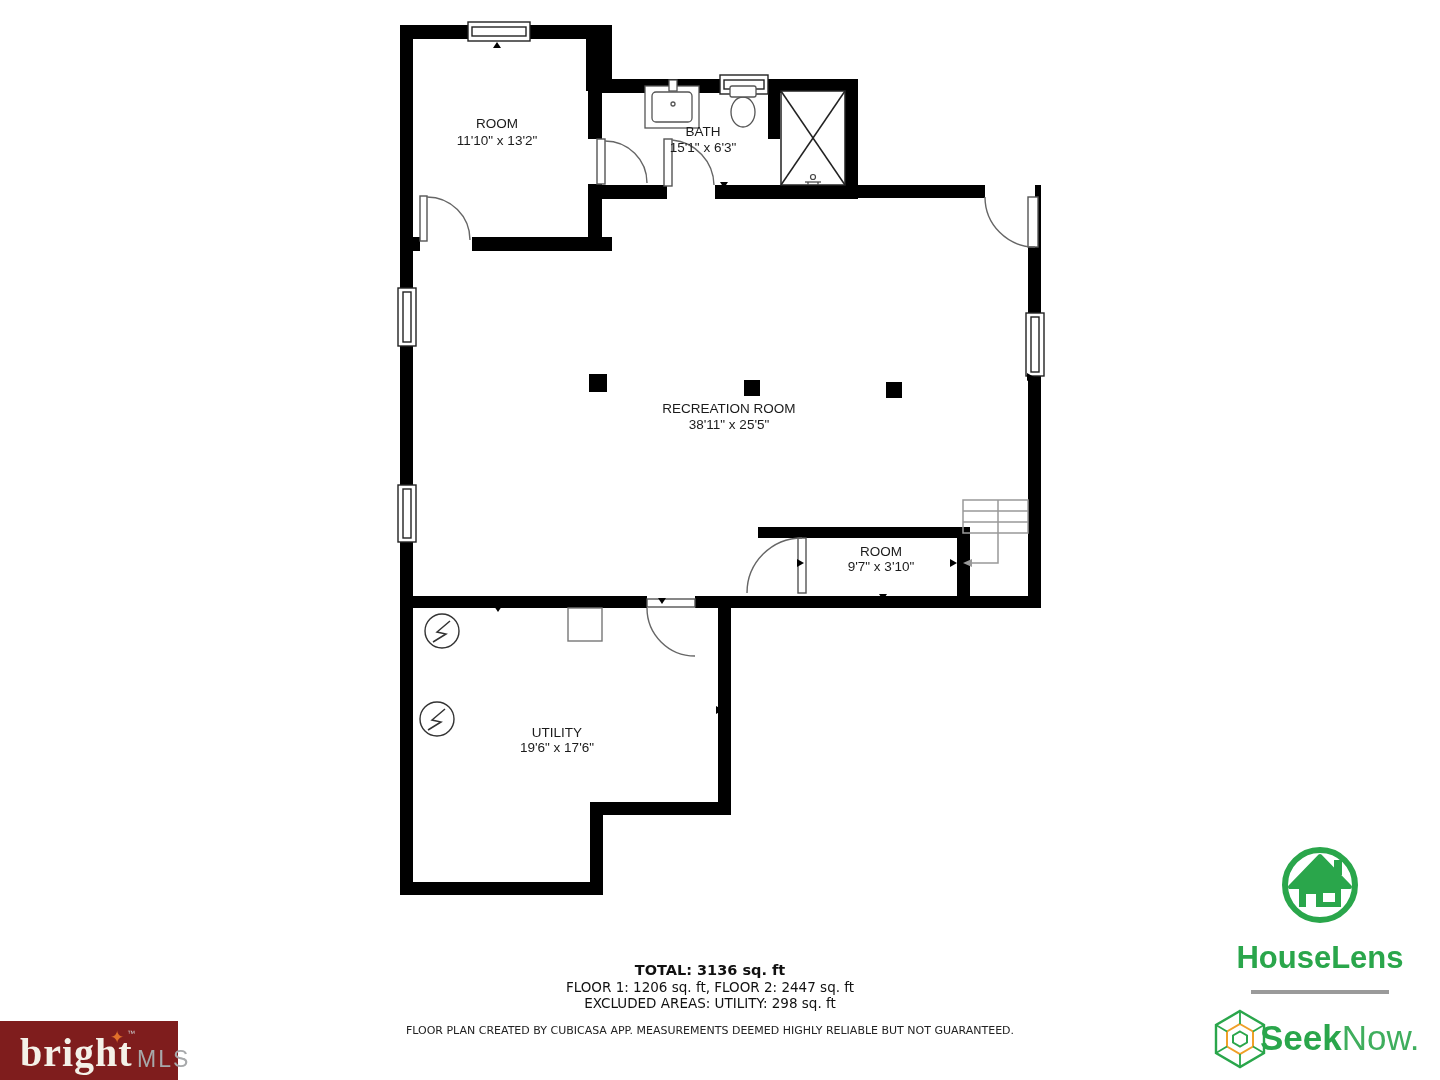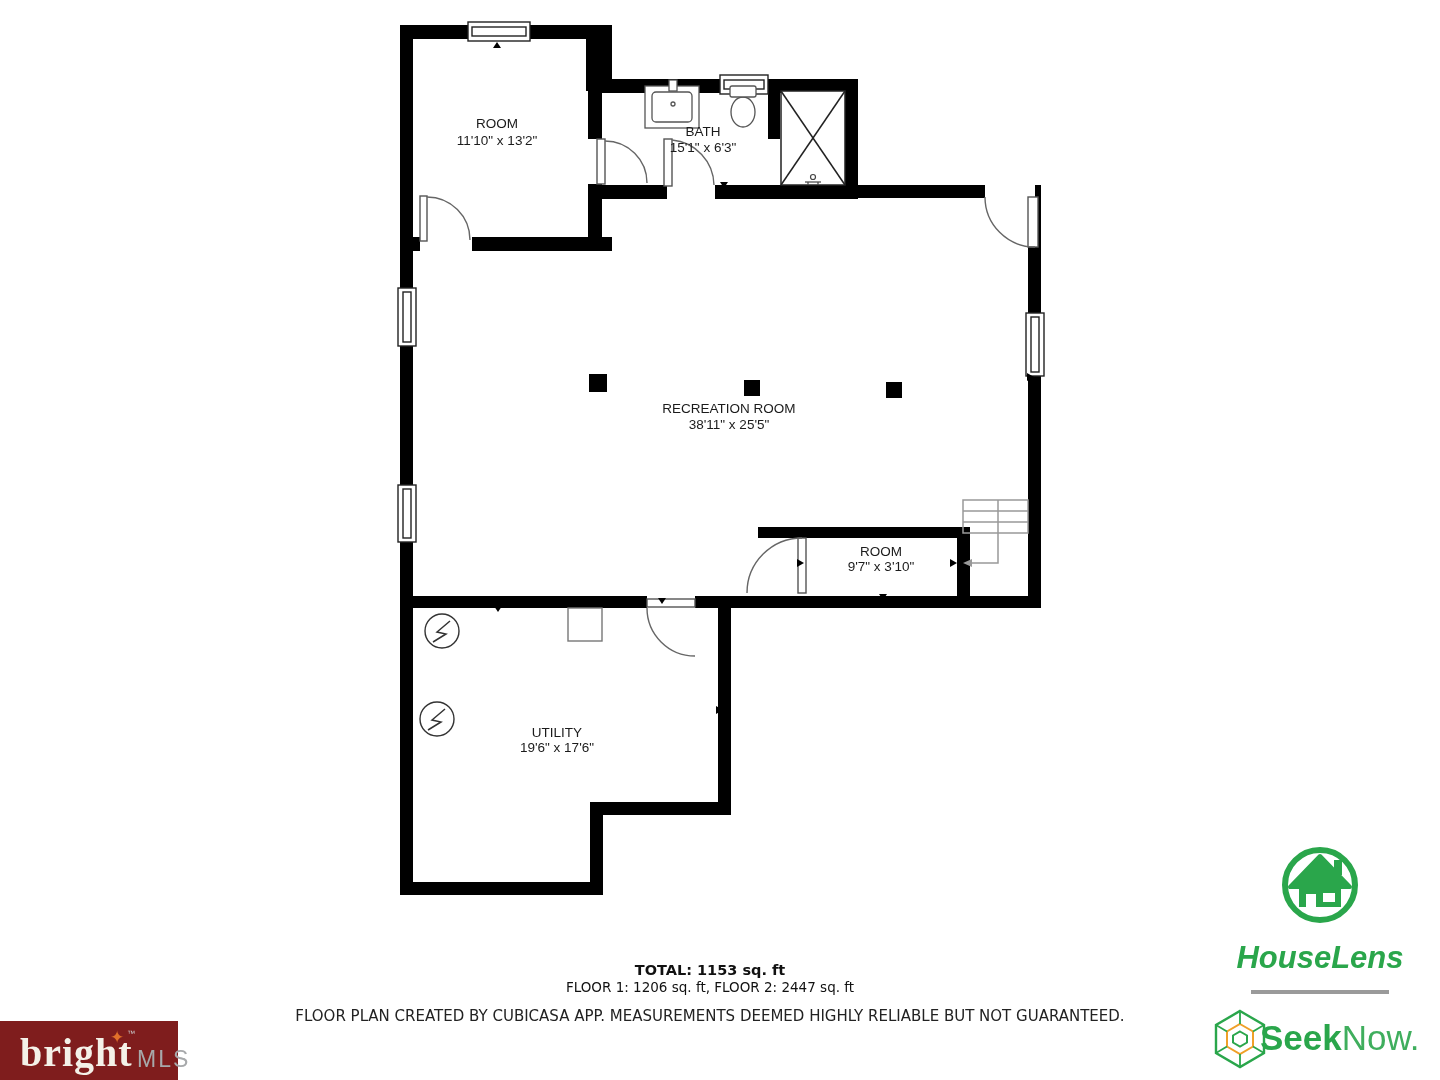--- a/index.html
+++ b/index.html
@@ -4,25 +4,25 @@
 <style>
   html,body{margin:0;padding:0;background:#fff;}
   #canvas{position:relative;width:1420px;height:1080px;background:#ffffff;overflow:hidden;
           font-family:"Liberation Sans",sans-serif;}
   #plan-svg{position:absolute;left:0;top:0;}
   .room-label{font-family:"Liberation Sans",sans-serif;font-size:13.5px;fill:#1b1b1b;text-anchor:middle;}
   .summary{position:absolute;left:0;top:962px;width:100%;text-align:center;
            font-family:"DejaVu Sans","Liberation Sans",sans-serif;color:#111;}
   .summary .total{font-size:14.5px;font-weight:bold;line-height:16.5px;}
   .summary .line{font-size:13.5px;line-height:16.5px;}
-  .summary .disclaimer{font-size:15px;margin-top:12px;color:#222;}
+  .summary .disclaimer{font-size:11px;margin-top:12px;color:#222;}
   
   .hl-block{position:absolute;left:1230px;top:840px;width:180px;text-align:center;}
   .hl-word{font-family:"Liberation Sans",sans-serif;font-weight:bold;font-size:31px;
-           color:#2aa64b;letter-spacing:0px;margin-top:4px;font-style:italic;}
+           color:#2aa64b;letter-spacing:0px;margin-top:4px;}
   .hl-divider{width:138px;height:4px;background:#9a9a9a;margin:14px auto 0 auto;}
   .seeknow{position:absolute;left:1212px;top:1008px;width:228px;height:66px;}
   .sn-text{position:absolute;left:48px;top:10px;font-family:"Liberation Sans",sans-serif;font-size:35px;}
   .sn-bold{font-weight:bold;color:#2aa64b;}
   .sn-reg{font-weight:normal;color:#3fae5d;}
   
   .bmls{position:absolute;left:0;top:1021px;width:178px;height:59px;background:#7f1d1d;}
   .bmls .word{position:absolute;left:20px;top:8px;font-family:"Liberation Serif",serif;
               font-weight:bold;font-size:40px;color:#f4f1e8;letter-spacing:1px;}
   .bmls .spark{position:absolute;left:110px;top:6px;font-size:17px;color:#e2702a;
@@ -211,22 +211,23 @@
 
       <text class="room-label" x="881" y="556">ROOM</text>
       <text class="room-label" x="881" y="571">9'7" x 3'10"</text>
 
       <text class="room-label" x="557" y="737">UTILITY</text>
       <text class="room-label" x="557" y="752">19'6" x 17'6"</text>
     </g>
   </svg>
 
   <div class="summary">
-    <div class="total">TOTAL: 1153 sq. ft</div>
+    <div class="total">TOTAL: 3136 sq. ft</div>
     <div class="line">FLOOR 1: 1206 sq. ft, FLOOR 2: 2447 sq. ft</div>
+    <div class="line">EXCLUDED AREAS: UTILITY: 298 sq. ft</div>
     <div class="disclaimer">FLOOR PLAN CREATED BY CUBICASA APP. MEASUREMENTS DEEMED HIGHLY RELIABLE BUT NOT GUARANTEED.</div>
   </div>
 
   <div class="hl-block">
     <svg width="180" height="92" viewBox="0 0 180 92">
       <circle cx="90" cy="45" r="35" fill="none" stroke="#2aa64b" stroke-width="6"></circle>
       <rect x="104" y="20" width="8" height="15" fill="#2aa64b"></rect>
       <polygon points="90,16 60,47 120,47" fill="#2aa64b" stroke="#2aa64b" stroke-width="4" stroke-linejoin="round"></polygon>
       <rect x="69" y="44" width="42" height="23" fill="#2aa64b"></rect>
       <rect x="76" y="54" width="10" height="13" fill="#fff"></rect>

